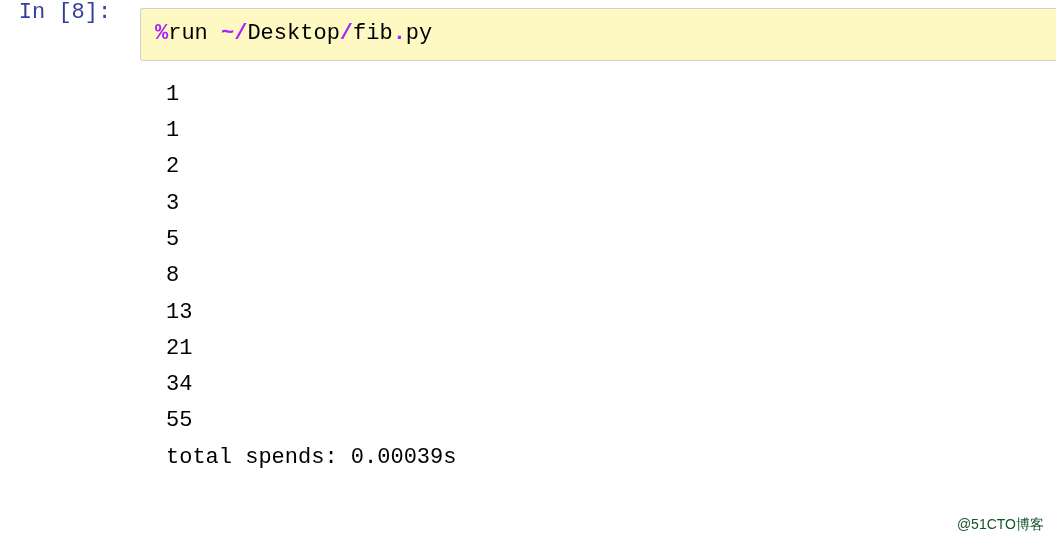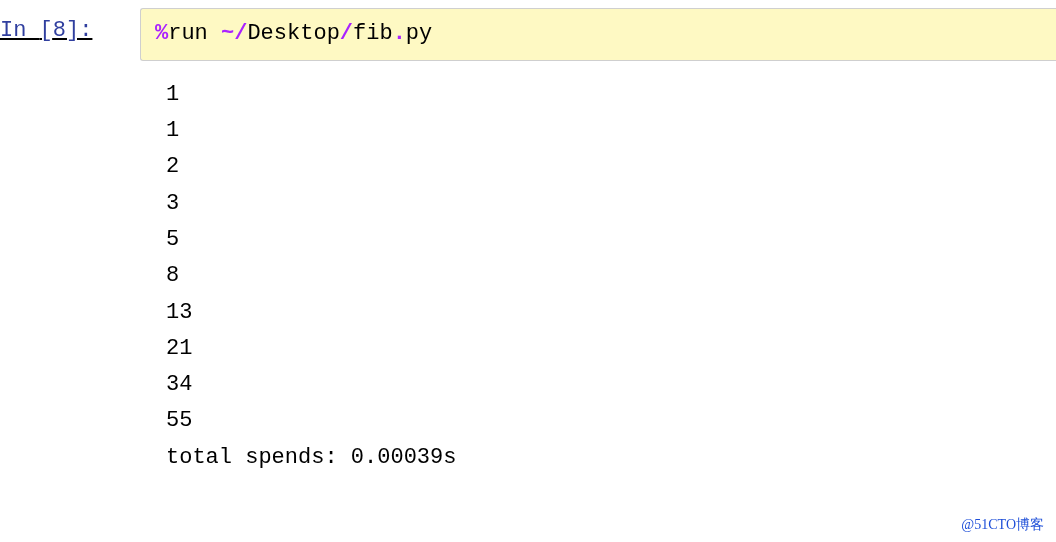--- a/index.html
+++ b/index.html
@@ -16,24 +16,22 @@
       overflow: hidden;
       position: relative;
     }
     .cell {
       display: flex;
       align-items: flex-start;
     }
     .prompt-area {
       width: 140px;
       flex-shrink: 0;
-      text-align: left;
+      text-align: center;
       padding-right: 10px;
-      padding-top: 18px;
-      text-decoration: underline;
     }
     .in-prompt {
       color: #303F9F;
       font-weight: normal;
     }
     .in-prompt .in-word {
       color: #303F9F;
     }
     .in-prompt .bracket {
       color: #303F9F;
@@ -85,23 +83,23 @@
       line-height: 1.65;
       font-family: "Menlo", "Monaco", "Consolas", "Courier New", monospace;
       font-size: 22px;
       color: #000000;
       white-space: pre;
     }
     .watermark {
       position: absolute;
       right: 12px;
       bottom: 8px;
-      color: #1d4ed8;
+      color: #14532d;
       font-size: 14px;
-      font-family: Liberation Serif, serif;
+      font-family: Liberation Sans, sans-serif;
     }
   </style>
 </head>
 <body>
 
 <div class="cell">
   <div class="prompt-area">
     <span class="in-prompt"><span class="in-word">In </span><span class="bracket">[</span><span class="num">8</span><span class="bracket">]:</span></span>
   </div>
   <div class="input-area">

